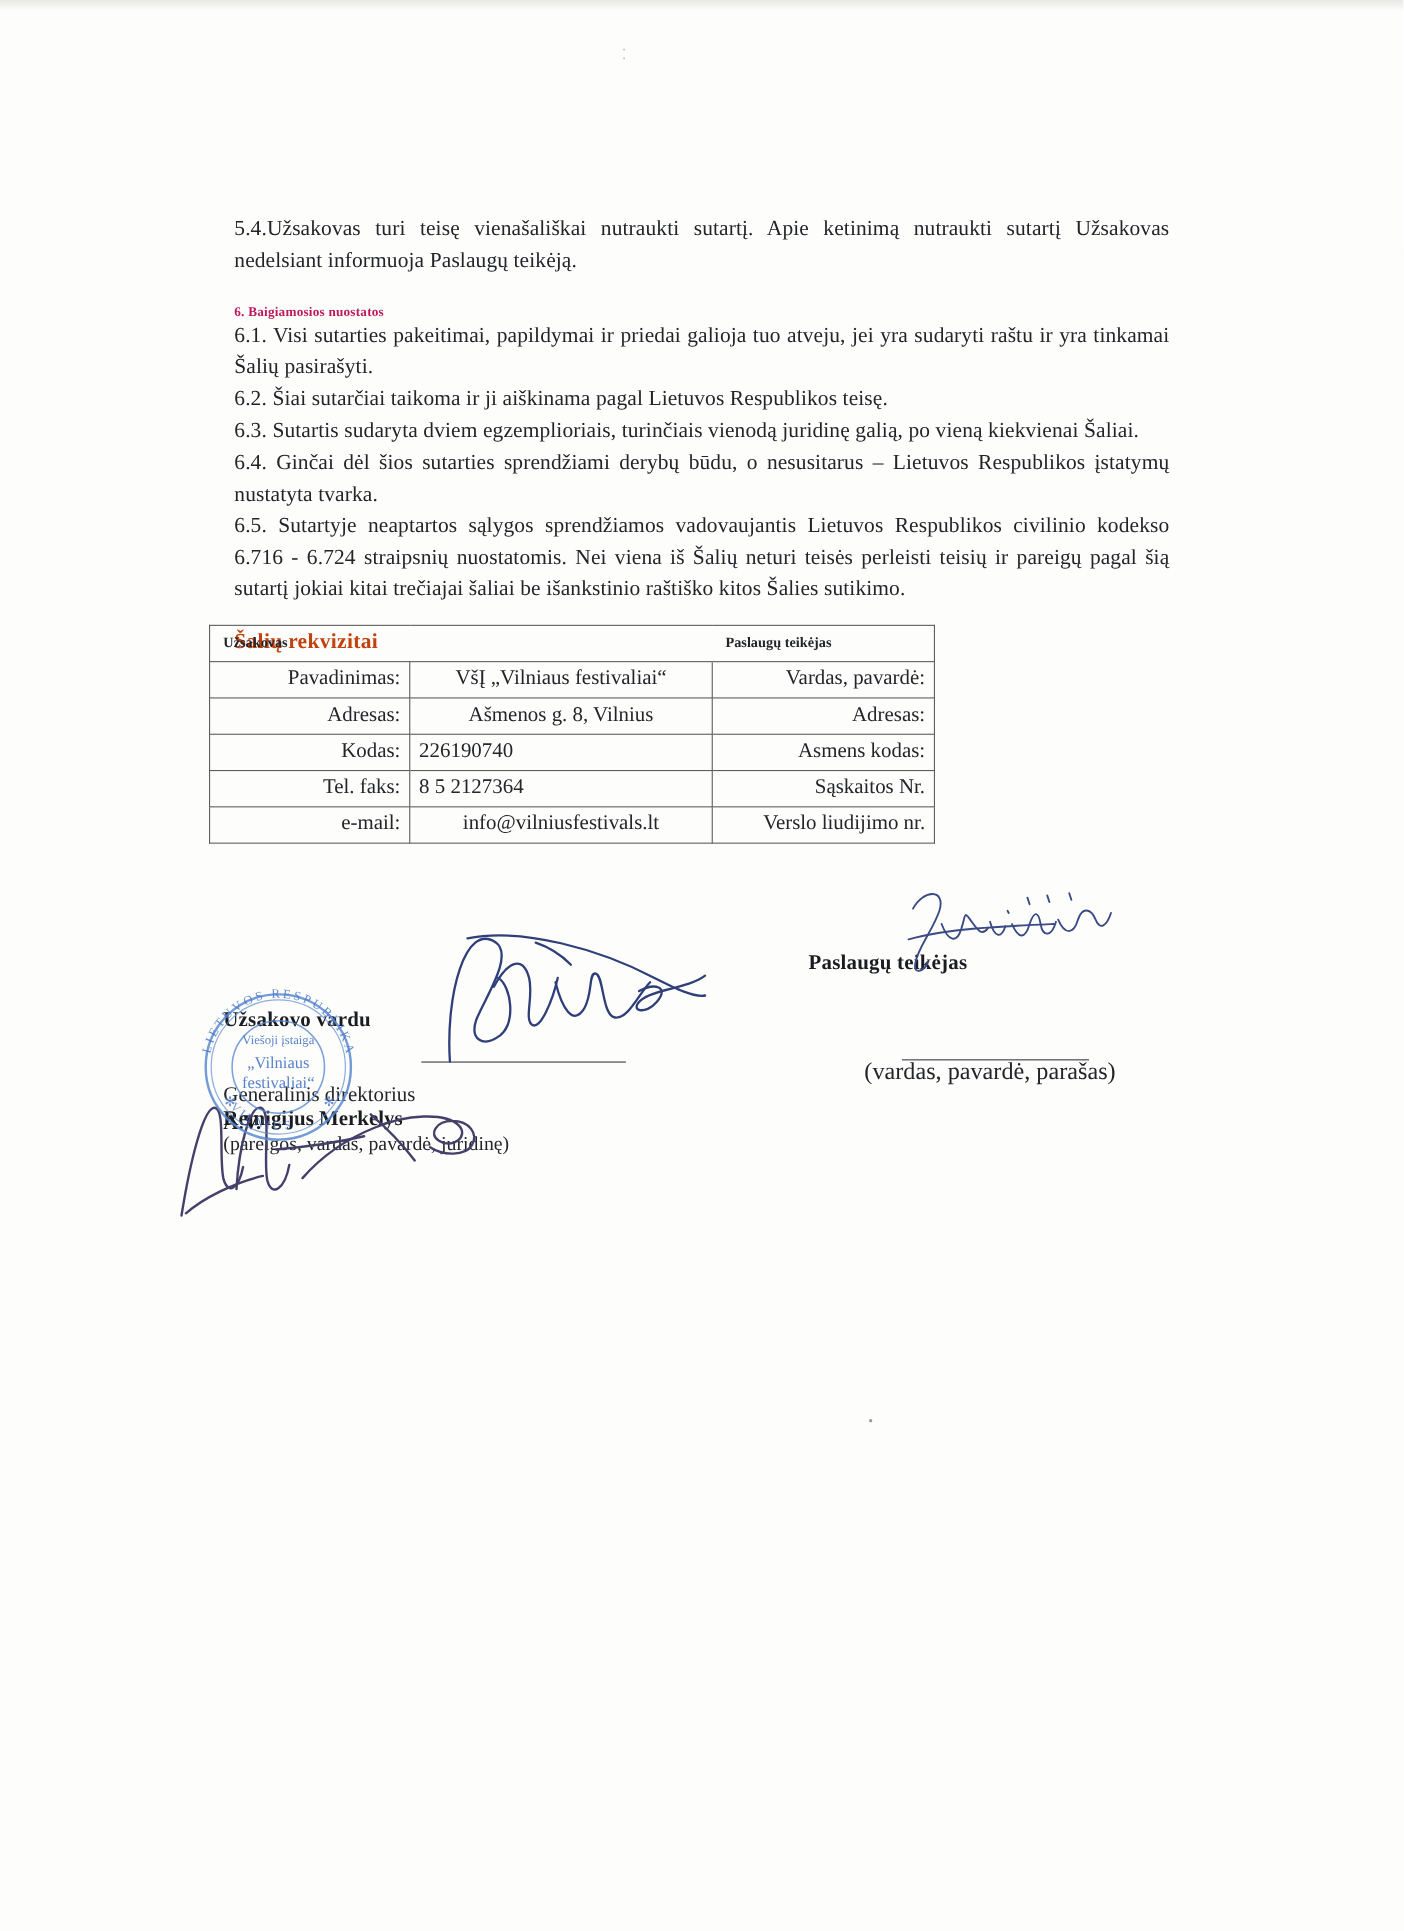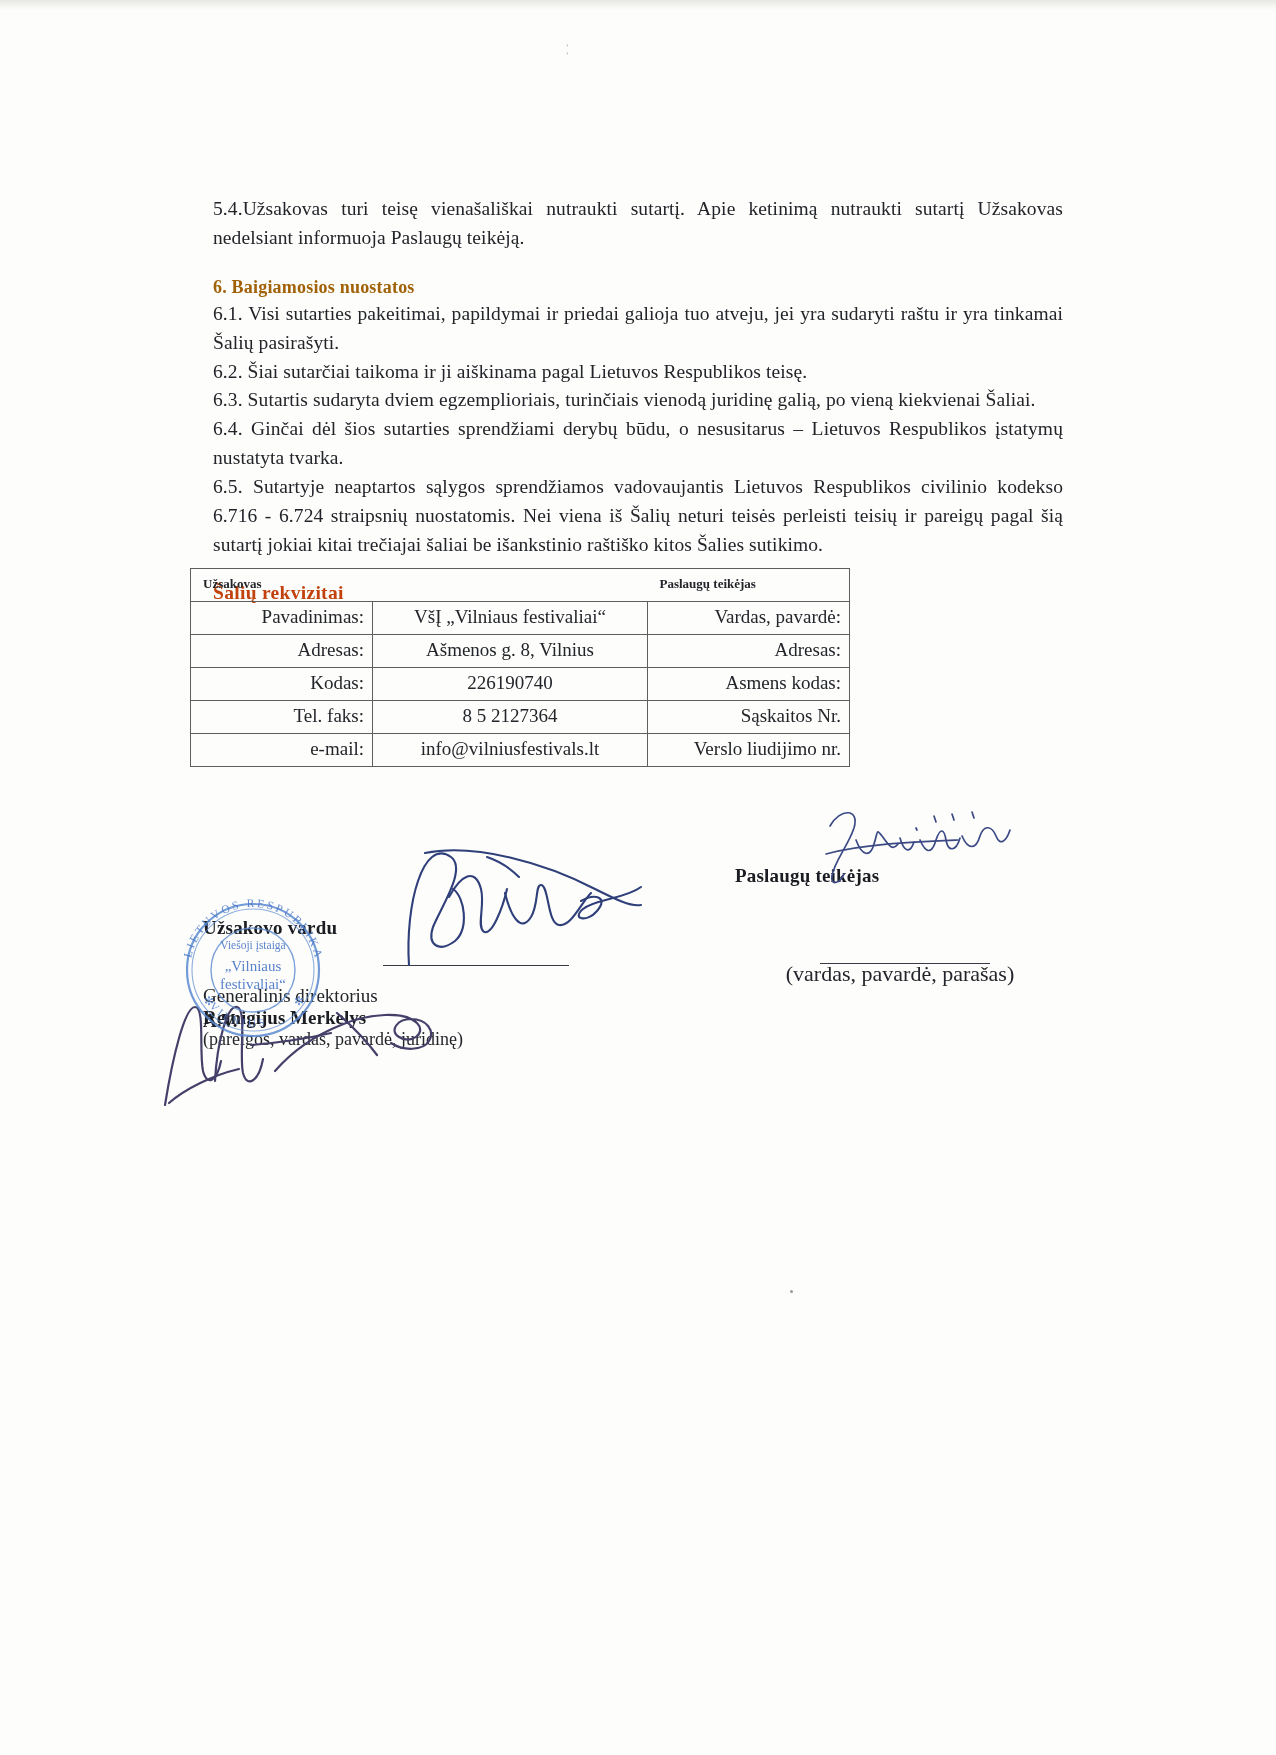--- a/index.html
+++ b/index.html
@@ -43,24 +43,24 @@
     margin: 0 0 0 0;
     font-size: 19.5px;
     line-height: 1.48;
     text-align: justify;
     color: #22242a;
     letter-spacing: 0.1px;
   }
   .gap-1 { height: 22px; }
   h2.section-title {
     margin: 0;
-    font-size: 18px;
+    font-size: 12px;
     font-weight: bold;
     line-height: 1.4;
-    color: #a16207;
+    color: #be185d;
     letter-spacing: 0.2px;
   }
   h3.reqs-title {
     margin: 0;
     font-size: 19.5px;
     font-weight: bold;
     color: #c2410c;
     letter-spacing: 0.3px;
   }
   
@@ -82,21 +82,21 @@
     height: 26px;
     font-weight: normal;
   }
   table.reqs tr.head th {
     font-weight: bold;
     text-align: left;
     font-size: 13px;
     padding-left: 12px;
   }
   .c-label { width: 165px; text-align: right; padding-right: 10px; }
-  .c-value { width: 258px; text-align: center; padding-right: 10px; }
+  .c-value { width: 258px; text-align: left; padding-right: 10px; }
   .c-right  { width: 185px; text-align: right; padding-right: 10px; }
   .c-blank  { border-top: none !important; border-right: none !important;
                border-bottom: none !important; }
   tr.head th.h-left { border-right: none; }
   tr.head th.h-right{ border-left: none; }
   tr.head th.h-pad  { border-top: none; border-right: none; border-bottom: none; }
   td.val-center { text-align: center; }
   
   .sig-left {
     position: absolute;

